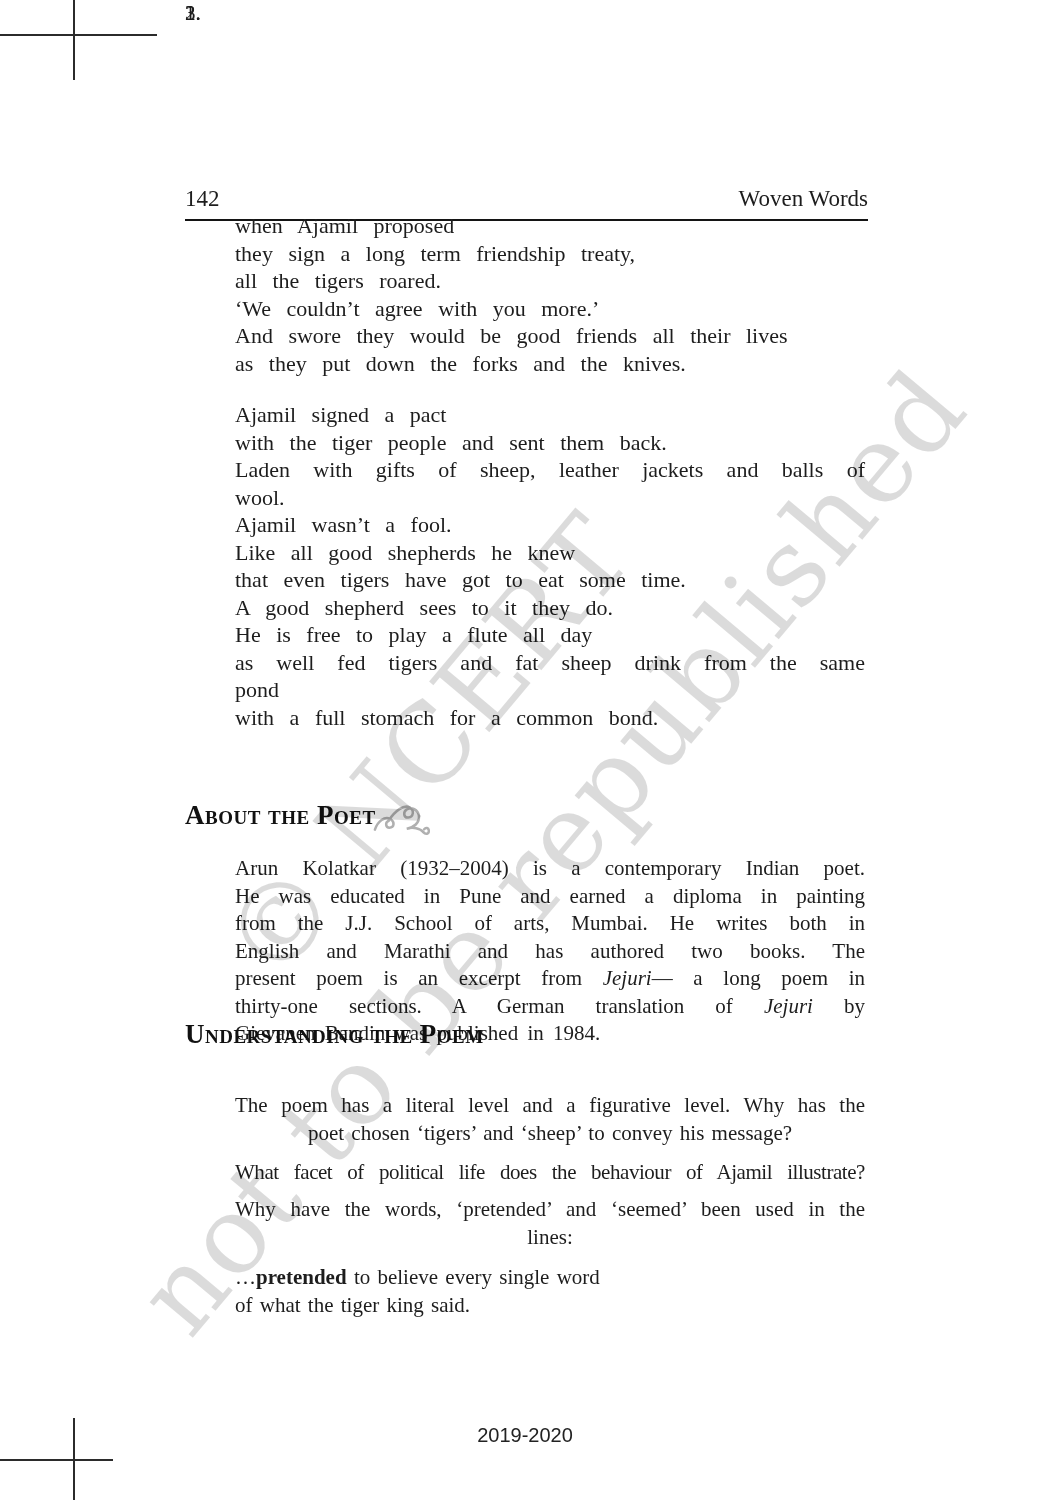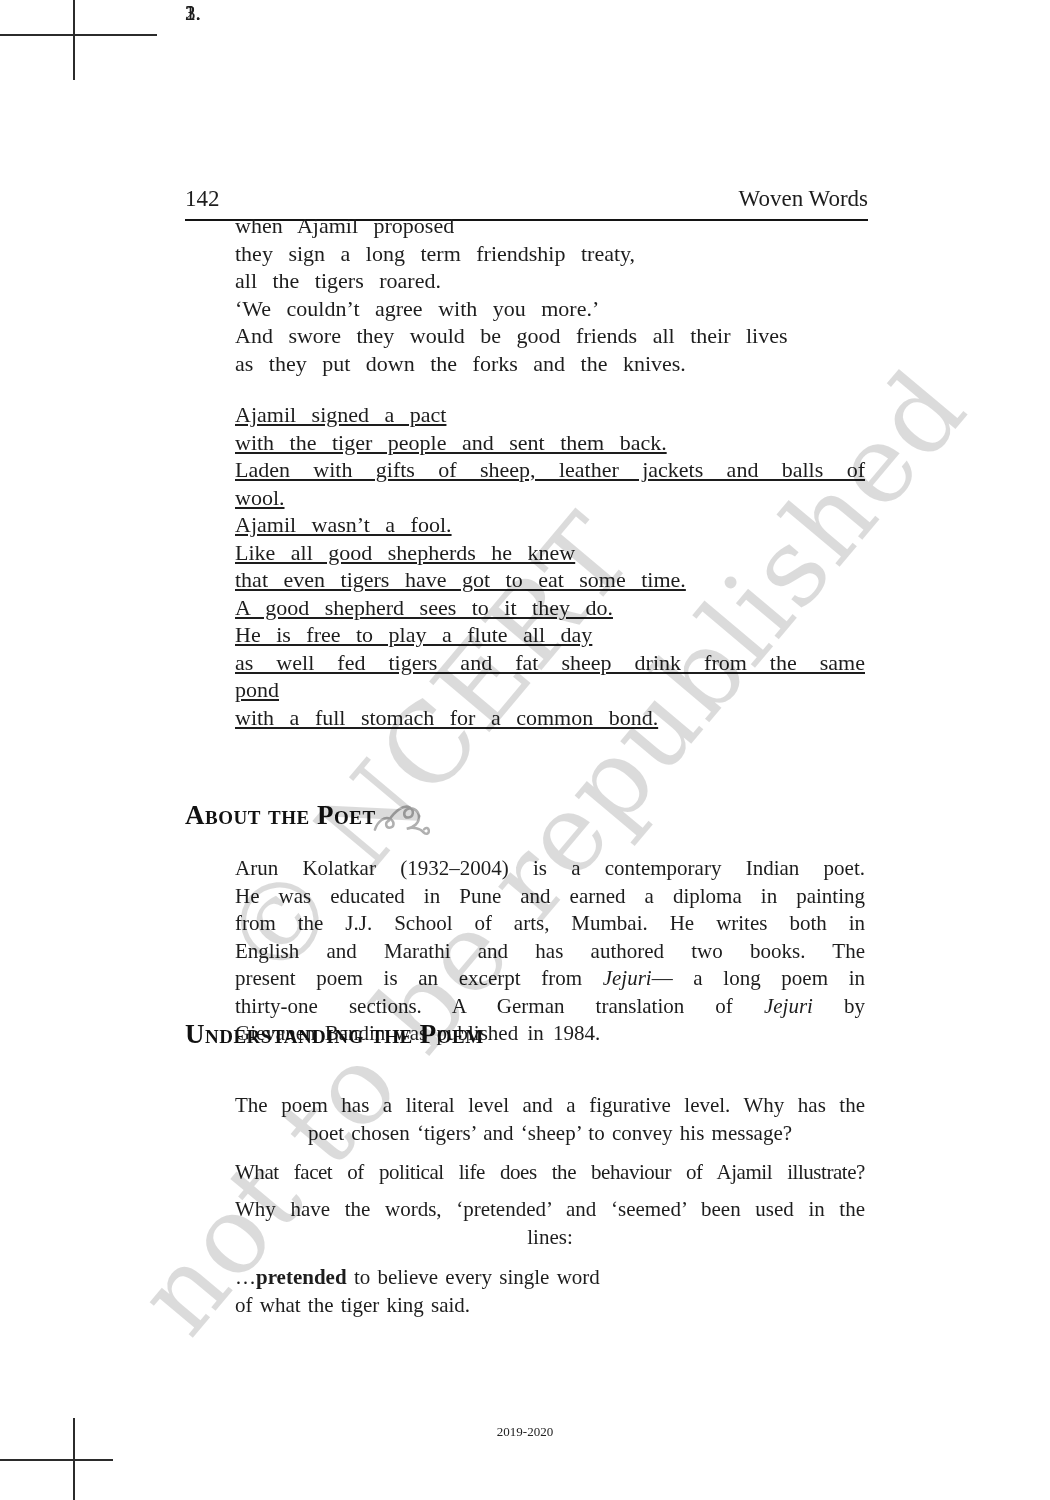--- a/index.html
+++ b/index.html
@@ -19,21 +19,21 @@
   .hdr .btitle{position:absolute;right:0;top:0;}
   .hdr-rule{position:absolute;left:185px;top:219px;width:683px;height:2px;background:#141414;}
 
   
   .line{white-space:nowrap;height:27.5px;line-height:27.5px;font-size:21px;}
   .j{white-space:normal;text-align:justify;text-align-last:justify;}
 
   
   .poem{position:absolute;left:235px;width:630px;}
   .poem.s1{top:212px;}
-  .poem.s2{top:401px;text-decoration:underline;}
+  .poem.s2{top:401px;}
   .poem .line{font-size:22px;word-spacing:10px;}
   .poem .line.j{word-spacing:6px;}
 
   
   .sechead{position:absolute;left:185px;height:30px;line-height:30px;
            font-variant:small-caps;font-weight:bold;font-size:27px;letter-spacing:.5px;color:#111;font-family:Liberation Serif, serif;}
   .sechead.about{top:800px;}
   .sechead.und{top:1019px;}
 
   
@@ -53,21 +53,21 @@
   .q2 .qnum,.q2.qtext{top:1159px;}
   .q3 .qnum,.q3.qtext{top:1196px;}
 
   
   .quote{position:absolute;left:235px;top:1264px;width:630px;}
   .quote .line{word-spacing:2px;}
   .quote b{font-weight:bold;}
 
   
   .footer{position:absolute;left:0;right:0;top:1424px;text-align:center;
-          font-family:Liberation Serif, serif;font-size:13px;color:#222;}
+          font-family:Liberation Sans, sans-serif;font-size:20px;color:#222;}
 
   
   .watermark{position:absolute;left:490px;top:800px;z-index:5;pointer-events:none;
              transform:translate(-50%,-50%) rotate(-50deg);
              font-family:"DejaVu Serif",serif;font-size:108px;line-height:1.5;
              letter-spacing:2px;color:rgba(0,0,0,0.14);white-space:nowrap;text-align:center;}
 </style>
 </head>
 <body>
 

